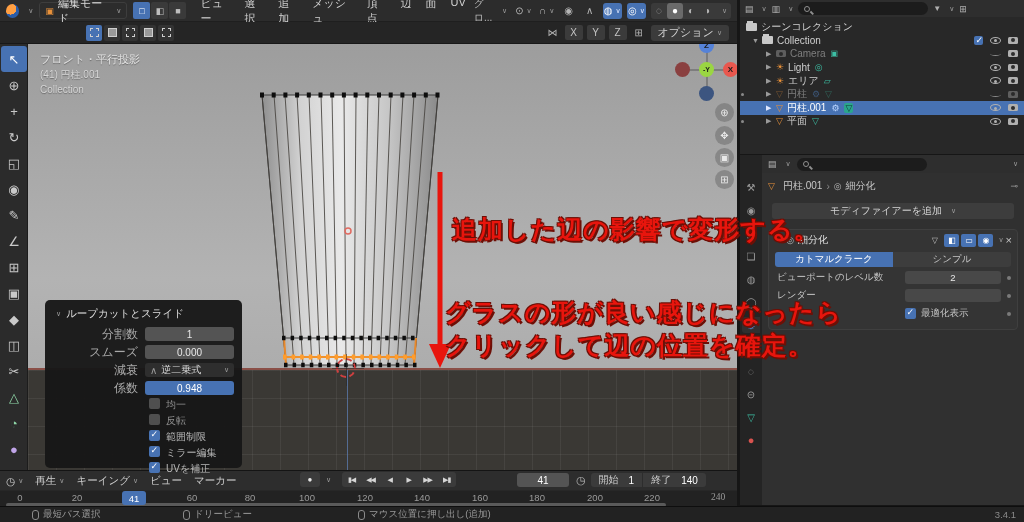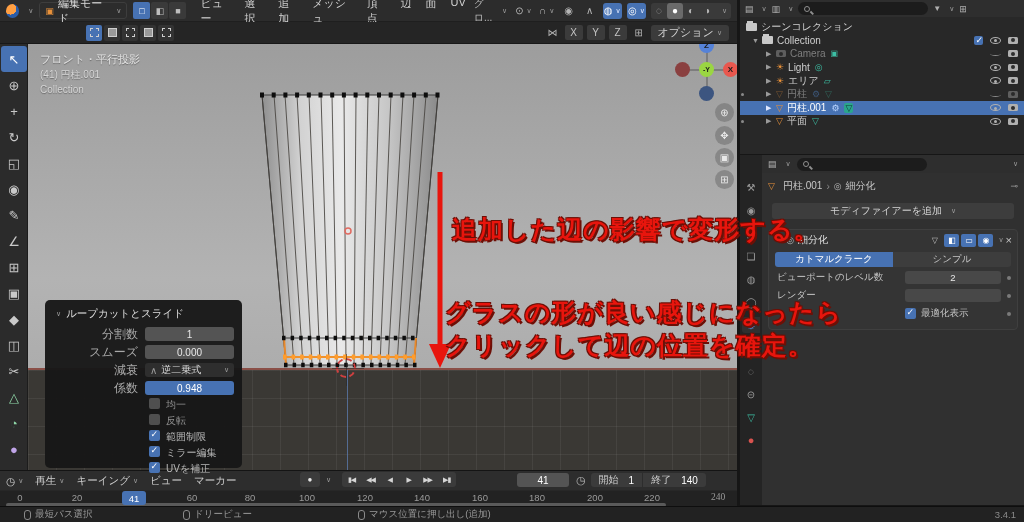--- a/index.html
+++ b/index.html
@@ -418,21 +418,21 @@
       <span class="tick" style="left:537px;">180</span>
       <span class="tick" style="left:595px;">200</span>
       <span class="tick" style="left:652px;">220</span>
       <span class="tick" style="left:718px;font-family:Liberation Serif, serif;">240</span>
       <div id="playhead">41</div>
       <div id="tl-scroll"></div>
     </div>
   </div>
 
   <div id="statusbar" class="abs">
-    <span class="sb-item" style="left:24px;">
+    <span class="sb-item" style="left:32px;">
         <span class="mouseic"></span>
         <span>最短パス選択</span>
       </span>
     <span class="sb-item" style="left:183px;">
         <span class="mouseic"></span>
         <span>ドリービュー</span>
       </span>
     <span class="sb-item" style="left:358px;">
         <span class="mouseic"></span>
         <span>マウス位置に押し出し(追加)</span>

